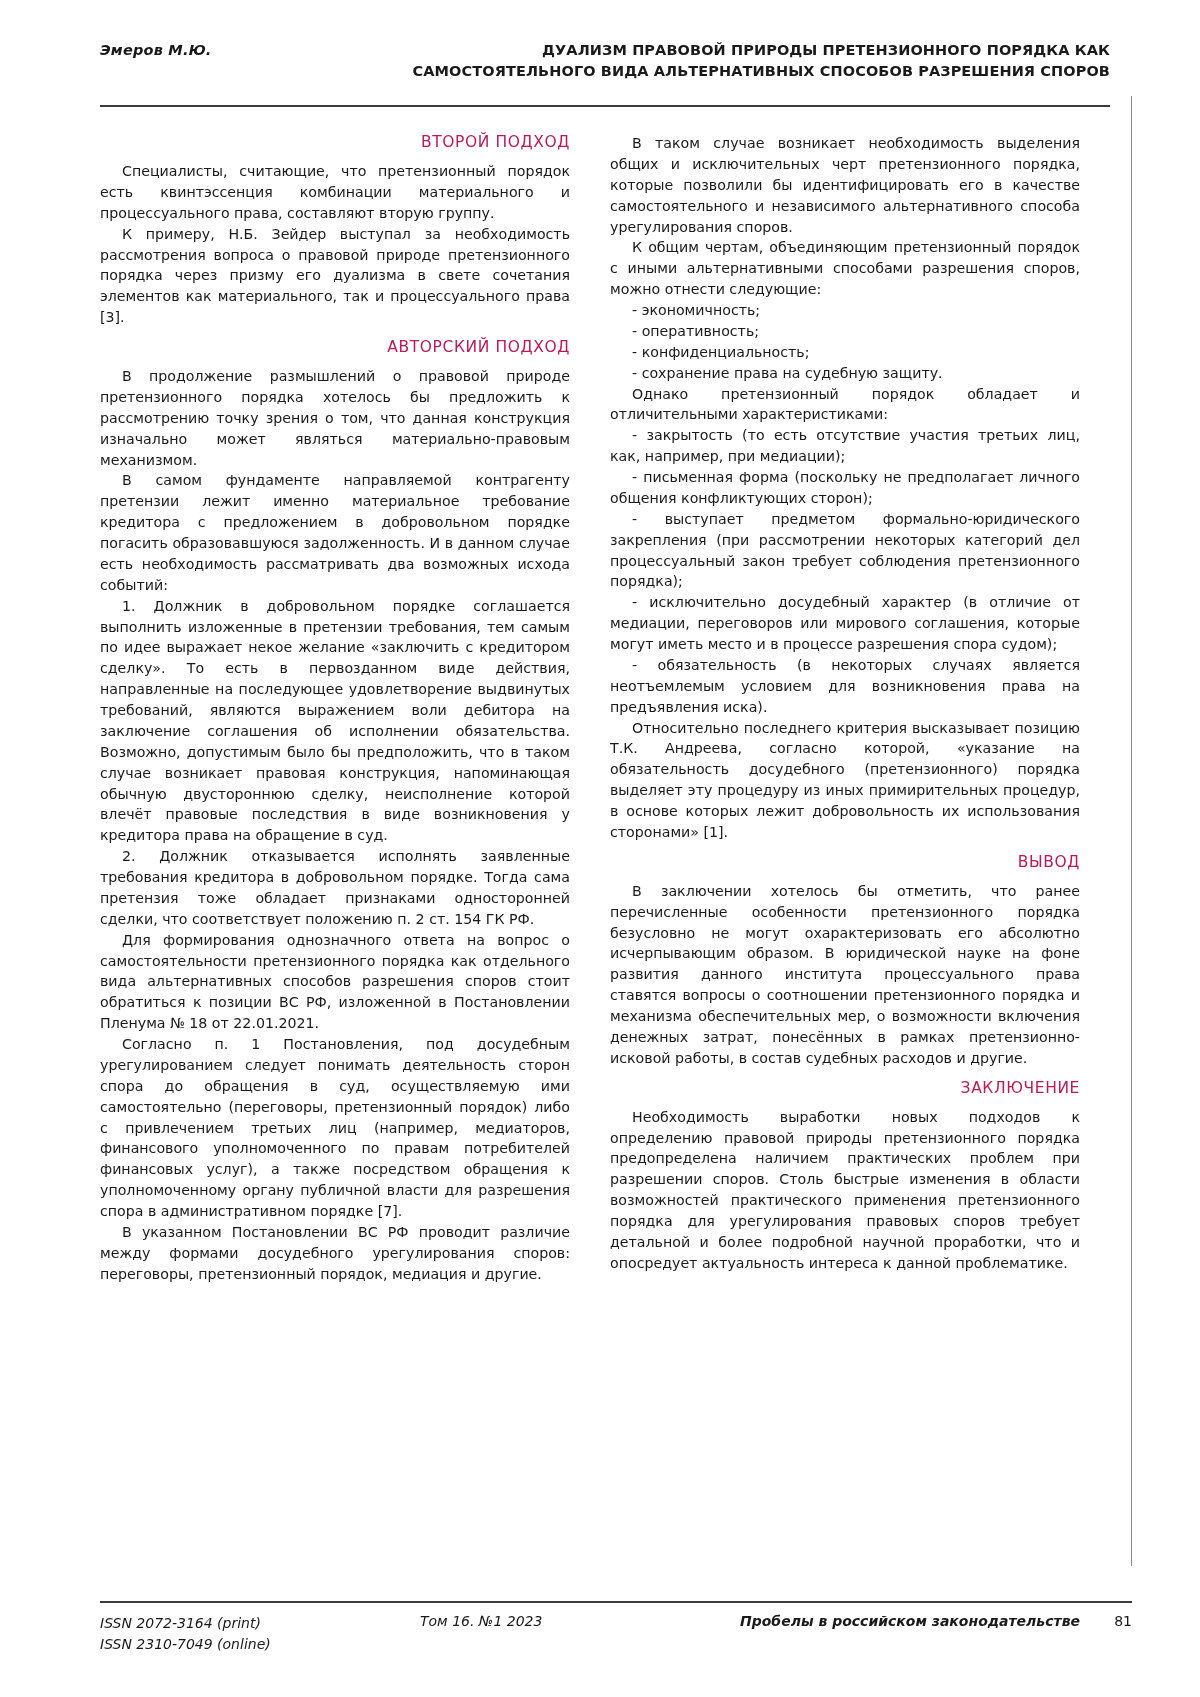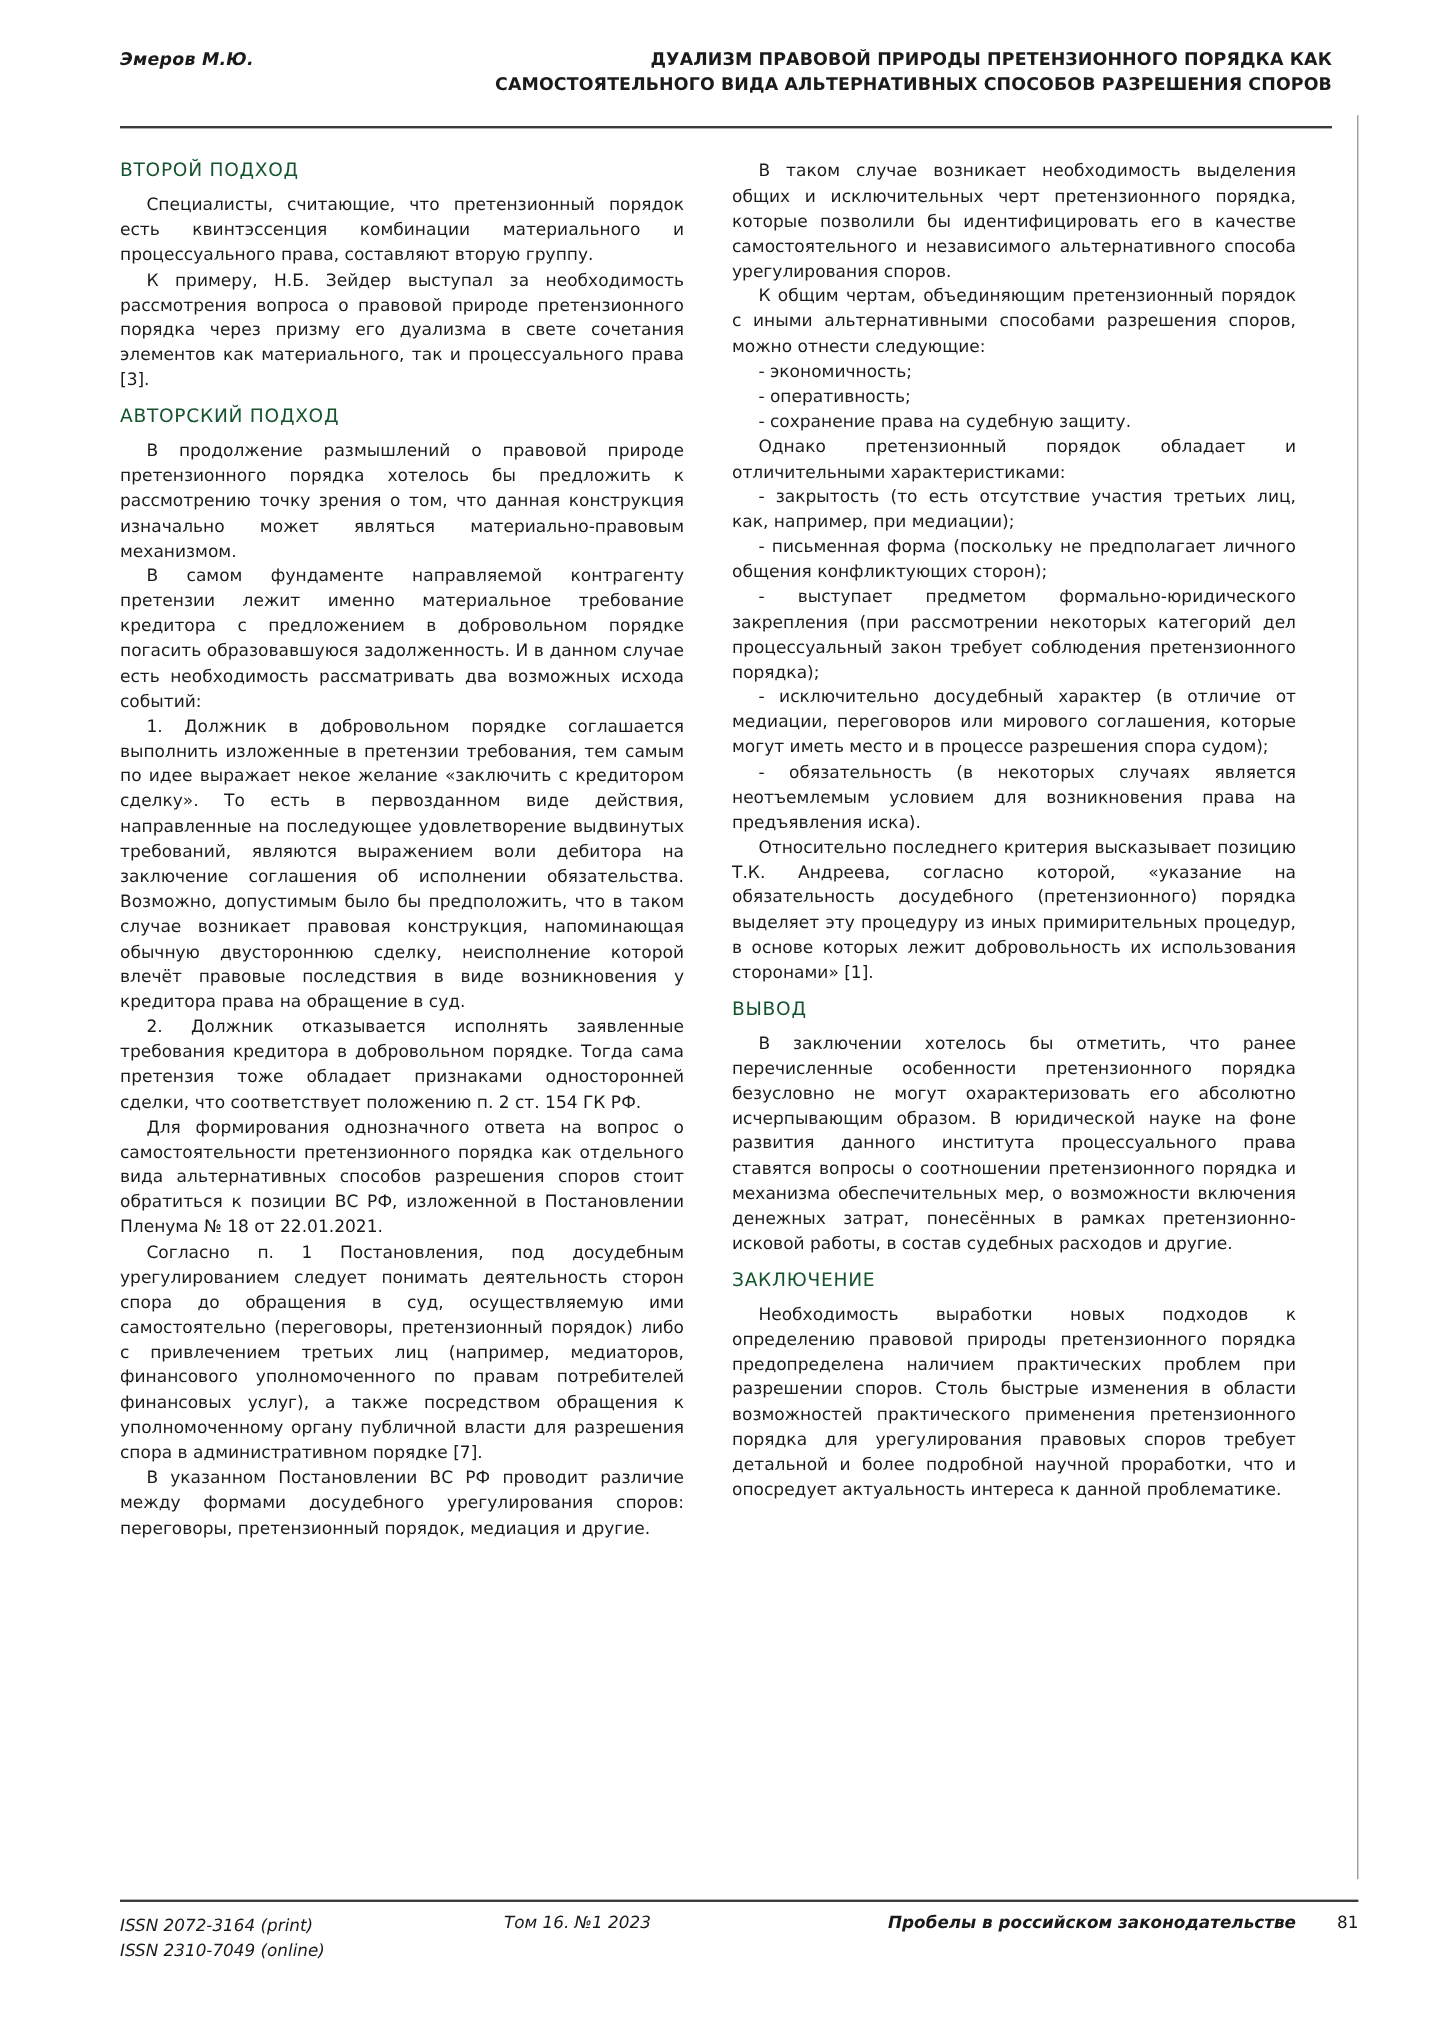--- a/index.html
+++ b/index.html
@@ -66,40 +66,41 @@
     align-items: flex-start;
   }
   .col {
     width: 470px;
   }
   h2.section {
     font-size: 15.5px;
     font-weight: normal;
     letter-spacing: .6px;
     margin: 10px 0 10px 0;
-    color: #14532d;
+    color: #be185d;
+    text-align: right;
   }
   h2.section.first { margin-top: 0; }
   p {
     margin: 0;
     font-size: 14.2px;
     line-height: 1.47;
     text-align: justify;
     text-justify: inter-word;
     hyphens: manual;
   }
   p.ind { text-indent: 22px; }
   p.dash { text-indent: 22px; }
 
   
   .footer {
     position: absolute;
     left: 100px;
     right: 68px;
-    bottom: 60px;
+    bottom: 42px;
   }
   .footer-rule {
     height: 2px;
     background: #3b3b3b;
     margin-bottom: 10px;
   }
   .footer-row {
     display: flex;
     align-items: flex-start;
     font-style: italic;
@@ -141,20 +142,21 @@
       <p class="ind">Согласно п. 1 Постановления, под досудебным урегулированием следует понимать деятельность сторон спора до обращения в суд, осуществляемую ими самостоятельно (переговоры, претензионный порядок) либо с привлечением третьих лиц (например, медиаторов, финансового уполномоченного по правам потребителей финансовых услуг), а также посредством обращения к уполномоченному органу публичной власти для разрешения спора в административном порядке [7].</p>
       <p class="ind">В указанном Постановлении ВС РФ проводит различие между формами досудебного урегулирования споров: переговоры, претензионный порядок, медиация и другие.</p>
     </div>
 
     <div class="col">
       <p class="ind">В таком случае возникает необходимость выделения общих и исключительных черт претензионного порядка, которые позволили бы идентифицировать его в качестве самостоятельного и независимого альтернативного способа урегулирования споров.</p>
       <p class="ind">К общим чертам, объединяющим претензионный порядок с иными альтернативными способами разрешения споров, можно отнести следующие:</p>
 
       <p class="dash">- экономичность;</p>
       <p class="dash">- оперативность;</p>
+      <p class="dash">- конфиденциальность;</p>
       <p class="dash">- сохранение права на судебную защиту.</p>
 
       <p class="ind">Однако претензионный порядок обладает и отличительными характеристиками:</p>
 
       <p class="dash">- закрытость (то есть отсутствие участия третьих лиц, как, например, при медиации);</p>
       <p class="dash">- письменная форма (поскольку не предполагает личного общения конфликтующих сторон);</p>
       <p class="dash">- выступает предметом формально-юридического закрепления (при рассмотрении некоторых категорий дел процессуальный закон требует соблюдения претензионного порядка);</p>
       <p class="dash">- исключительно досудебный характер (в отличие от медиации, переговоров или мирового соглашения, которые могут иметь место и в процессе разрешения спора судом);</p>
       <p class="dash">- обязательность (в некоторых случаях является неотъемлемым условием для возникновения права на предъявления иска).</p>
 

